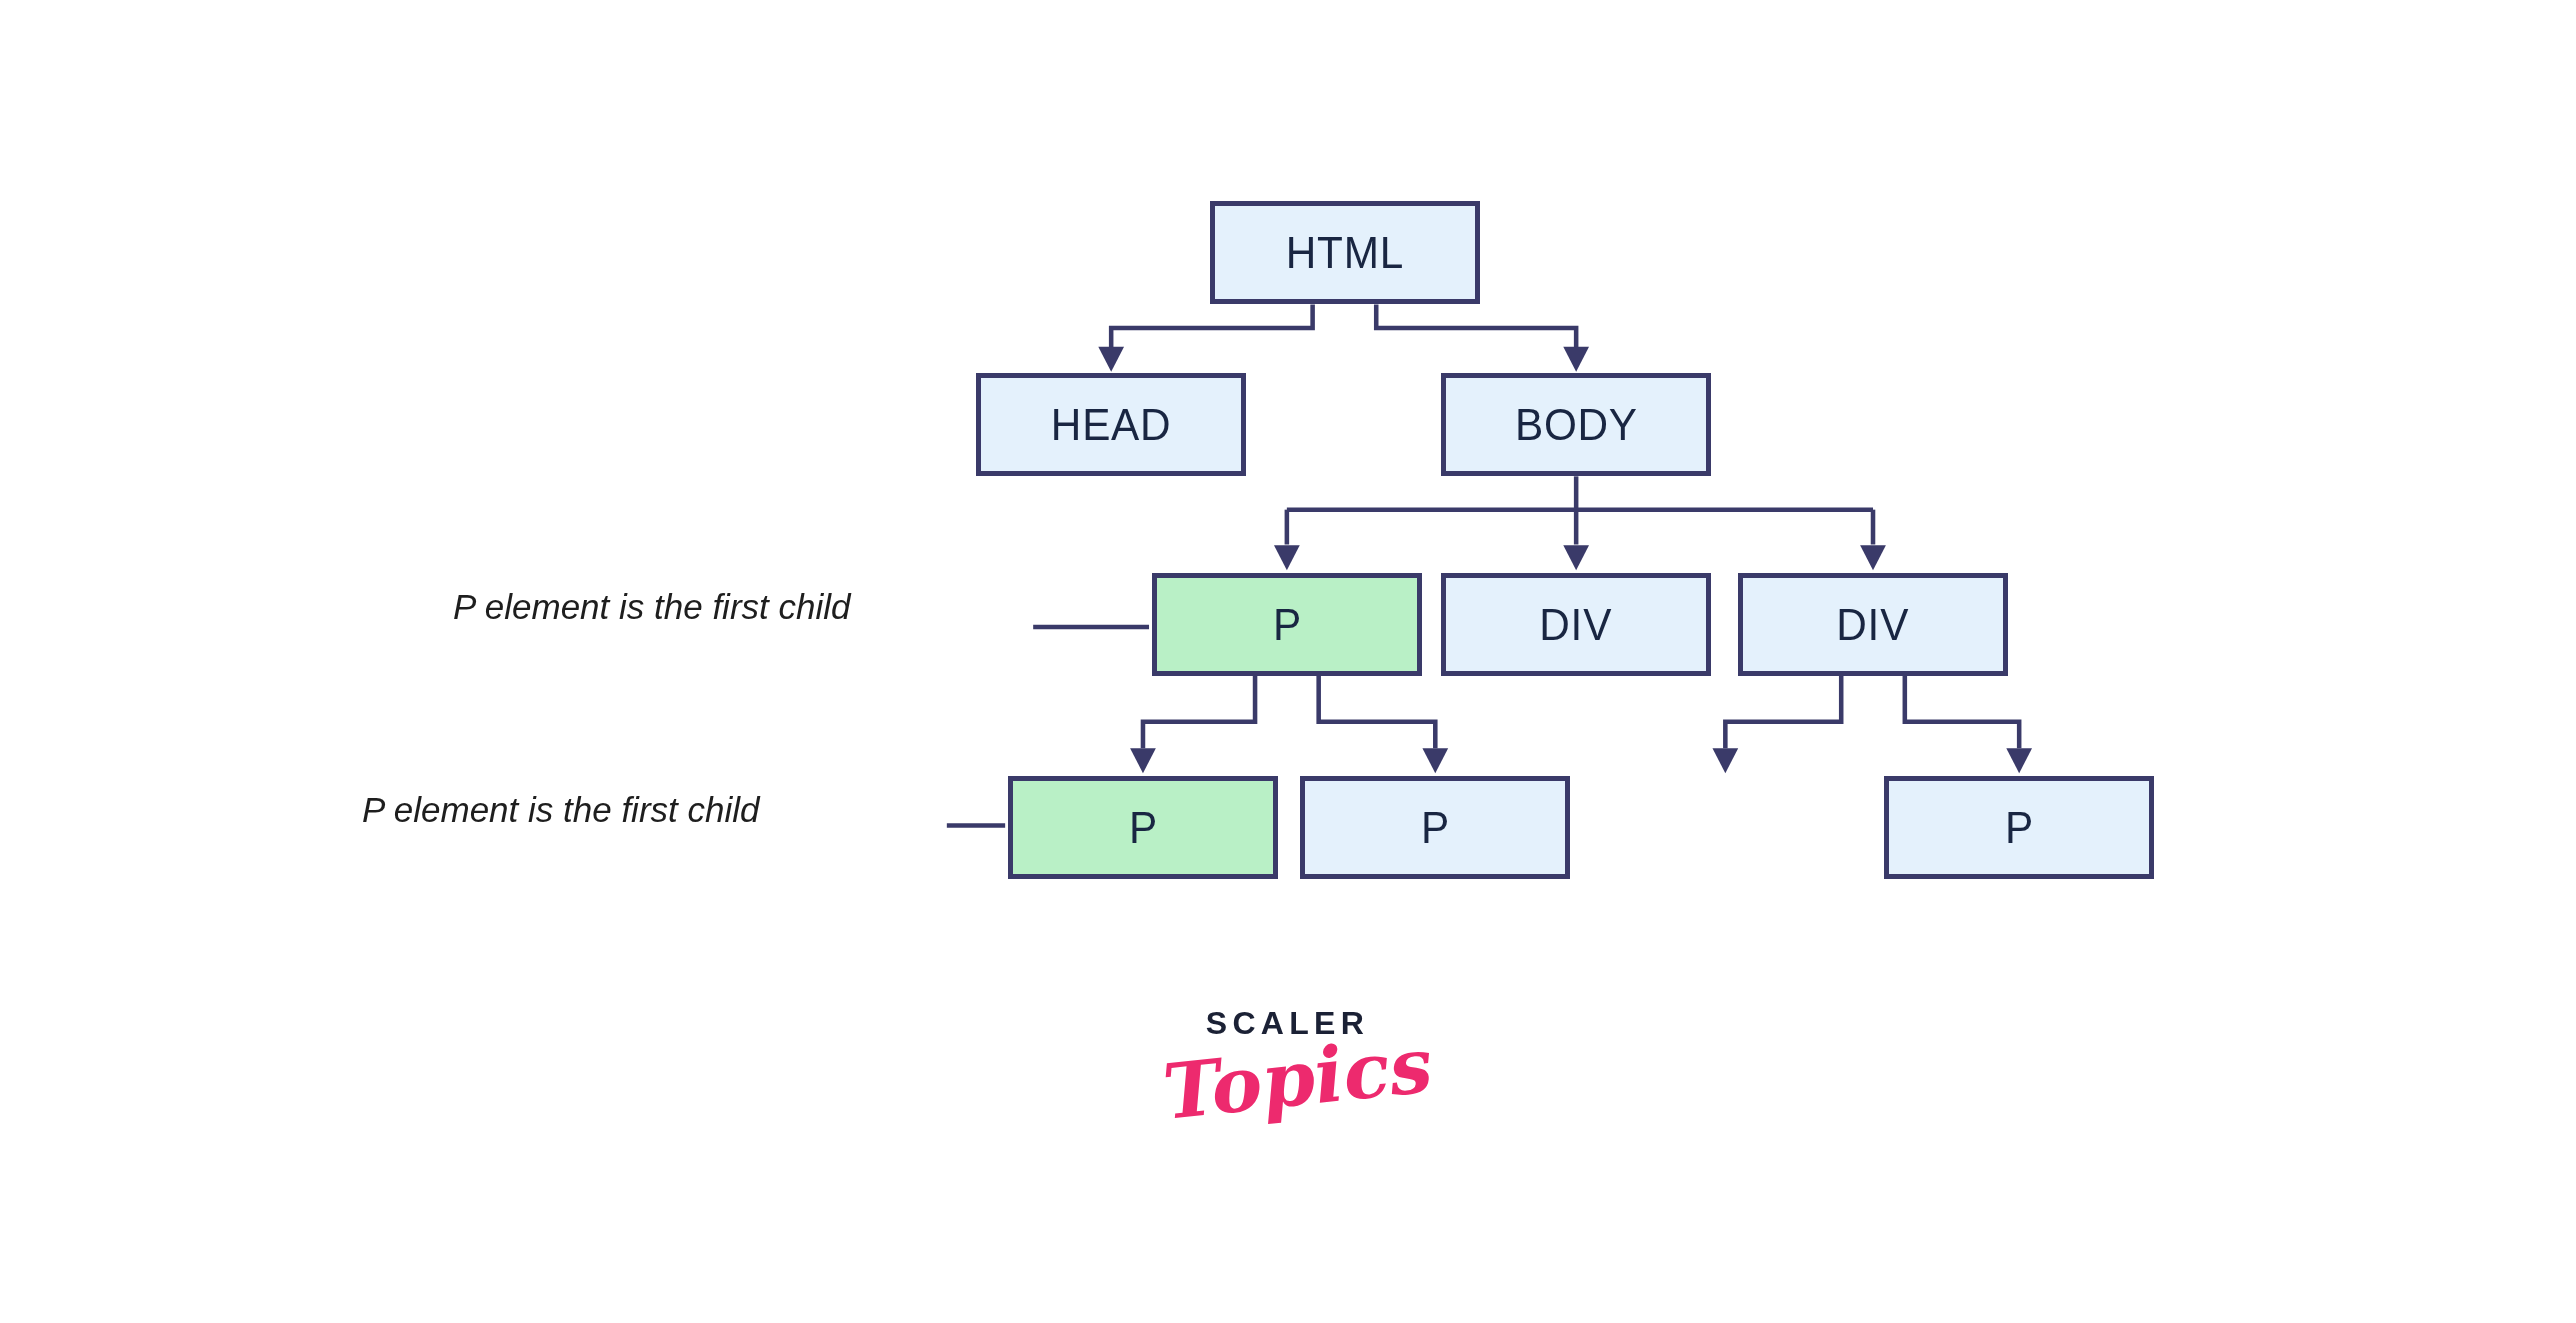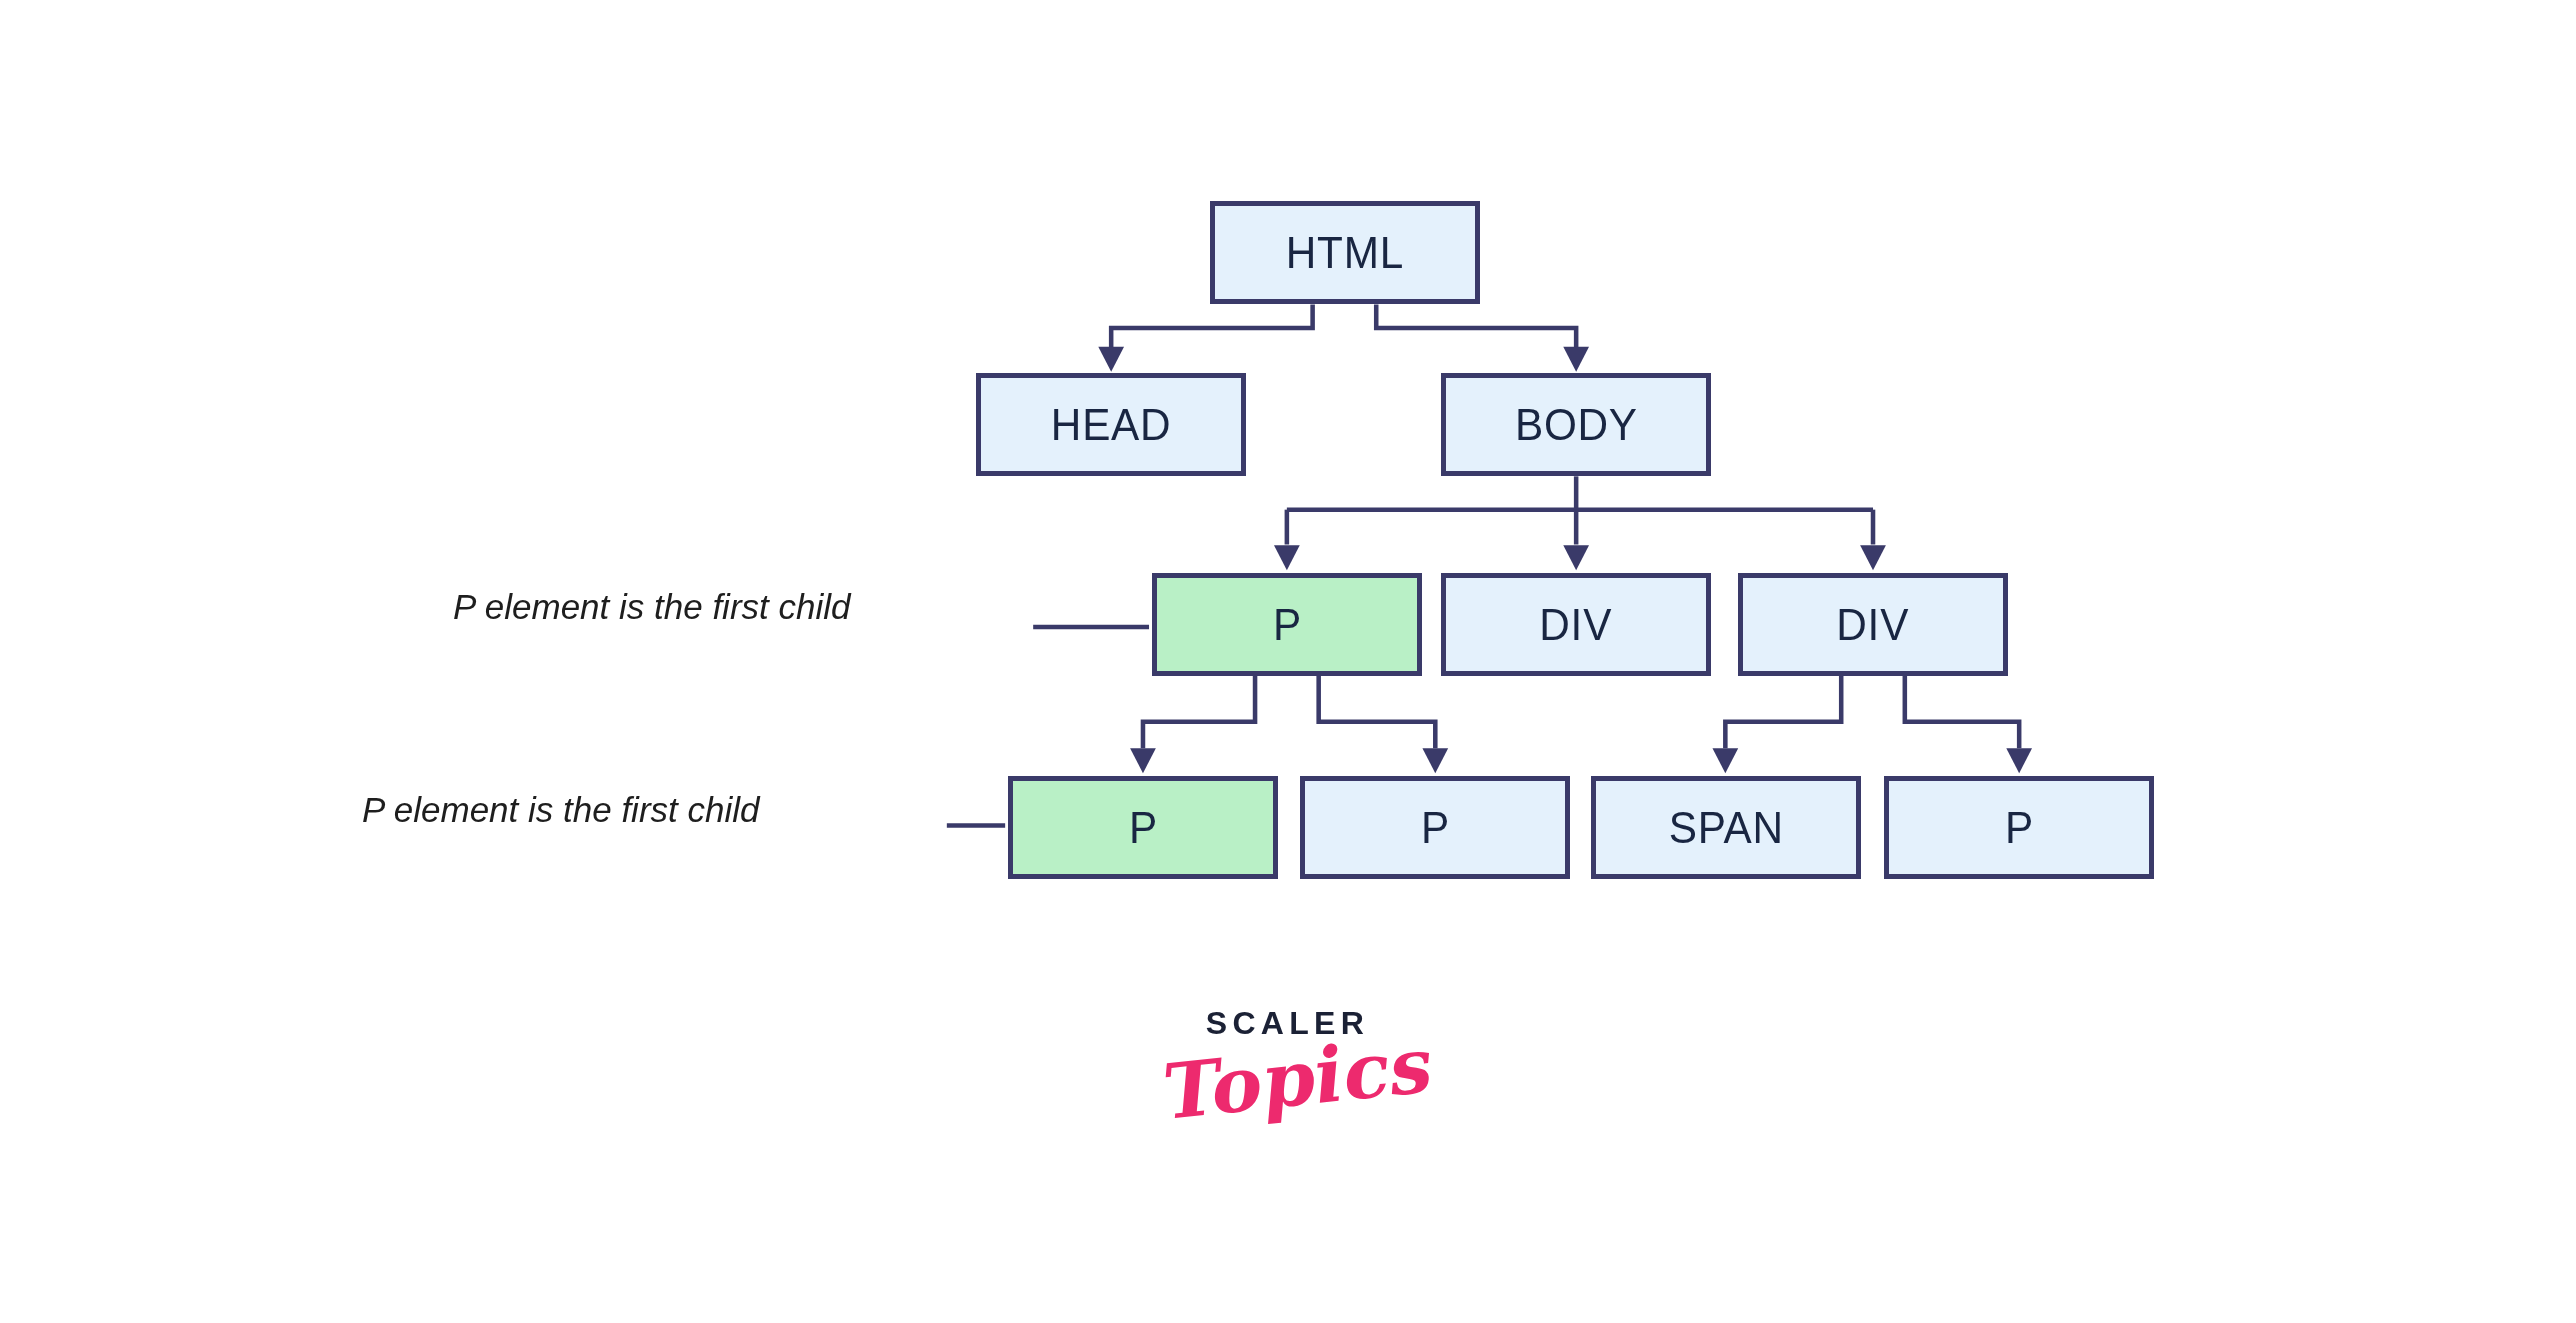--- a/index.html
+++ b/index.html
@@ -143,23 +143,20 @@
   </div>
   <div class="node" id="node-div-right">
     <span class="node-label">DIV</span>
   </div>
   <div class="node highlight" id="node-p-div-first">
     <span class="node-label">P</span>
   </div>
   <div class="node" id="node-p-second">
     <span class="node-label">P</span>
   </div>
-  <div class="node" id="node-span">
-    <span class="node-label">SPAN</span>
-  </div>
   <div class="node" id="node-p-last">
     <span class="node-label">P</span>
   </div>
 
   <div class="annotation" id="annotation-body">
     <div>P element is the first child</div>
   </div>
   <div class="annotation" id="annotation-div">
     <div>P element is the first child</div>
   </div>

